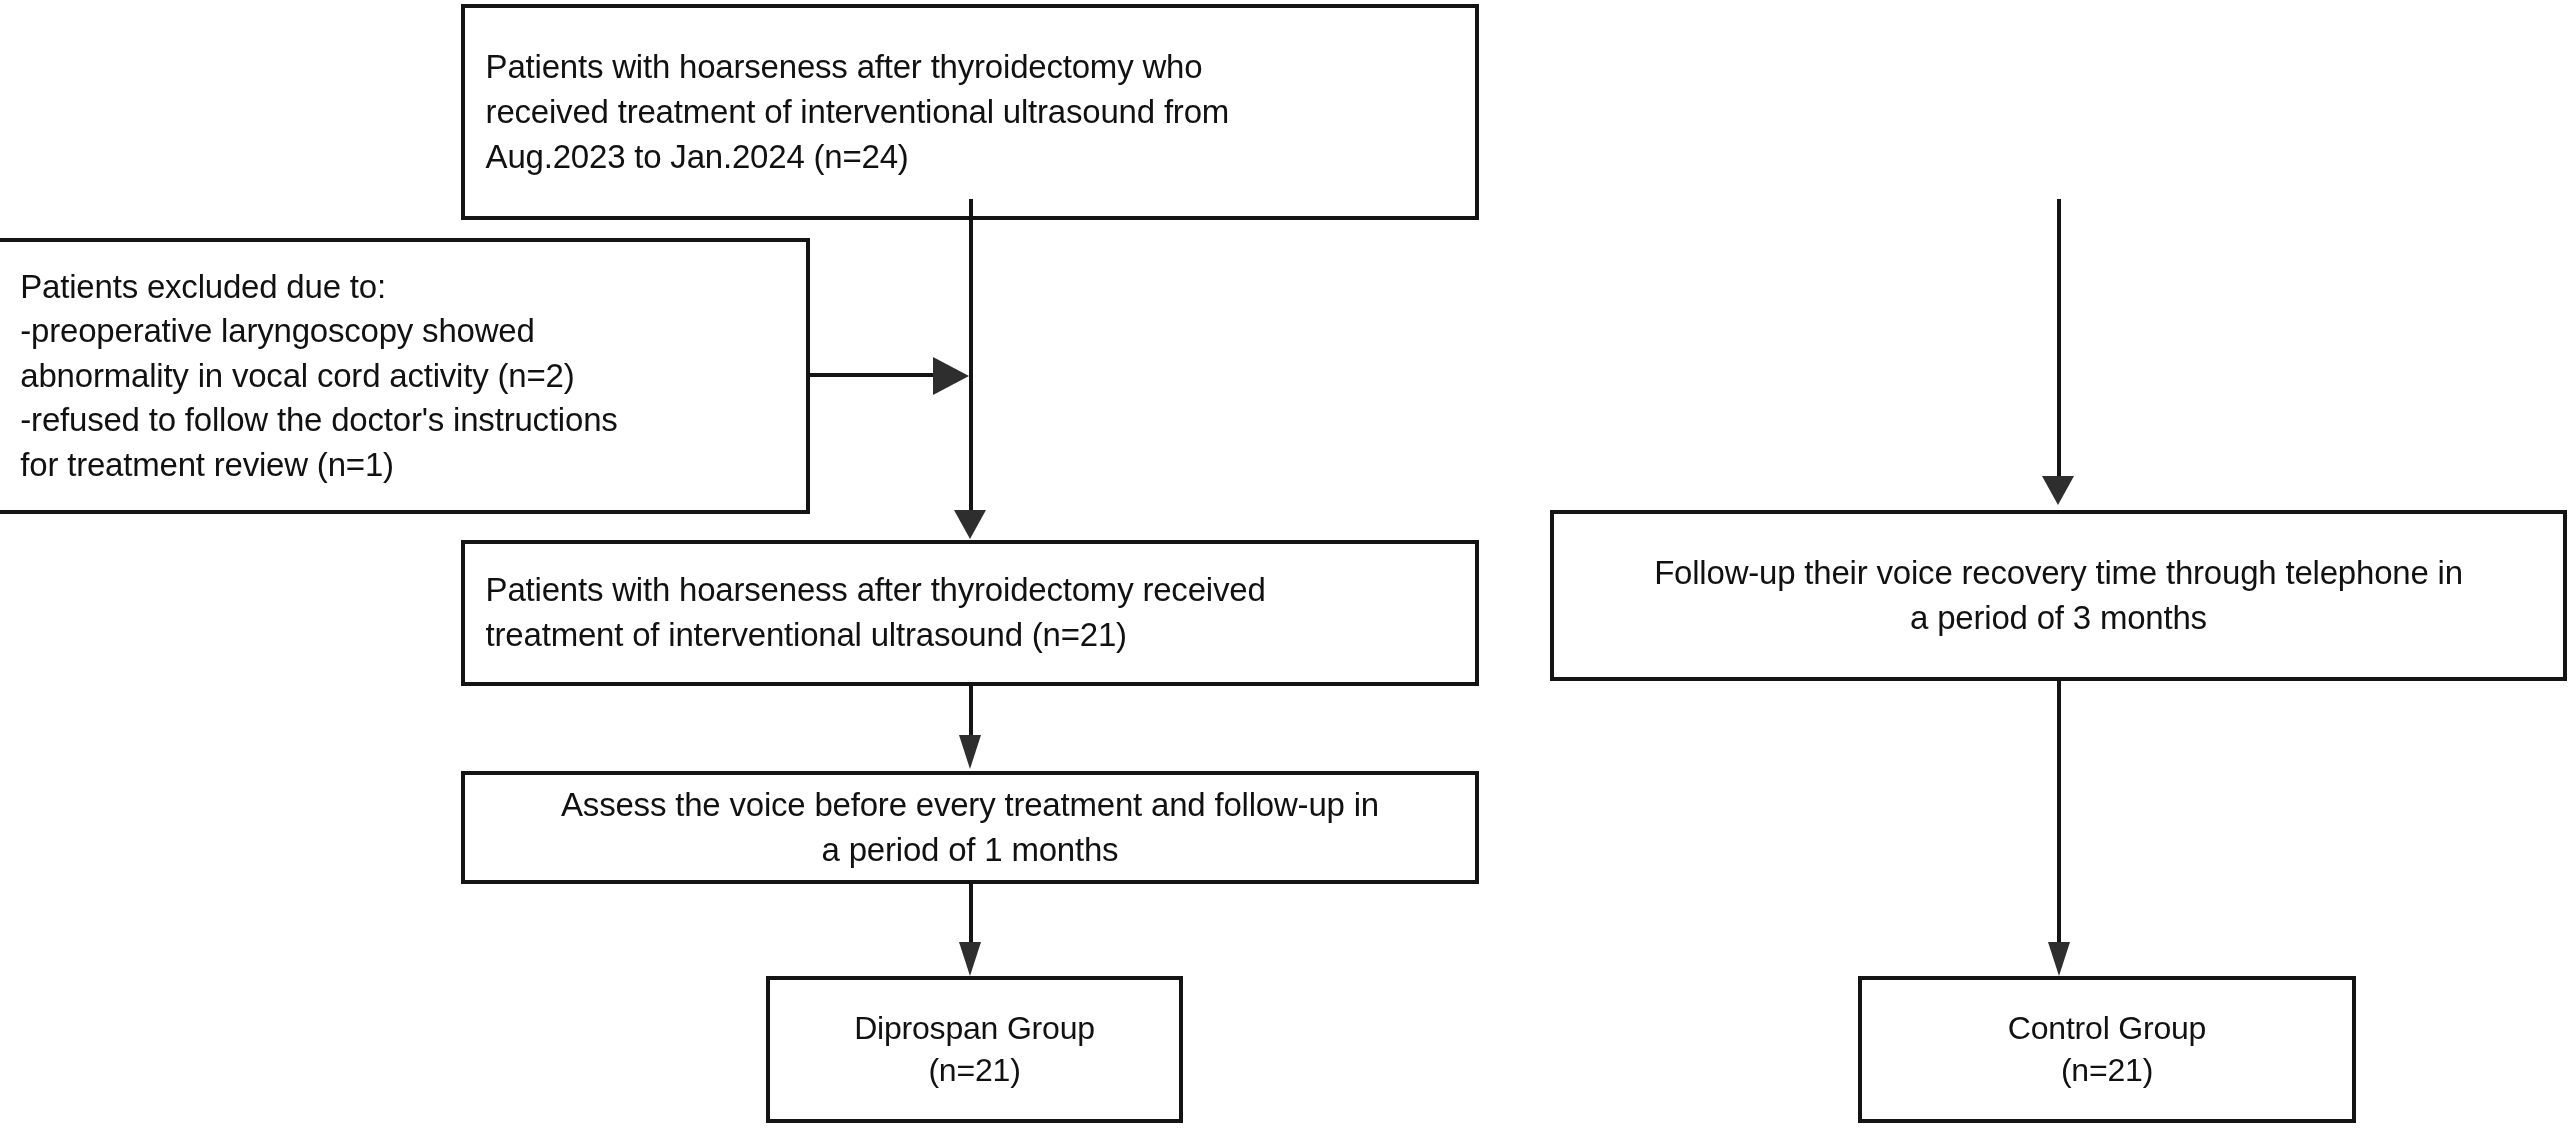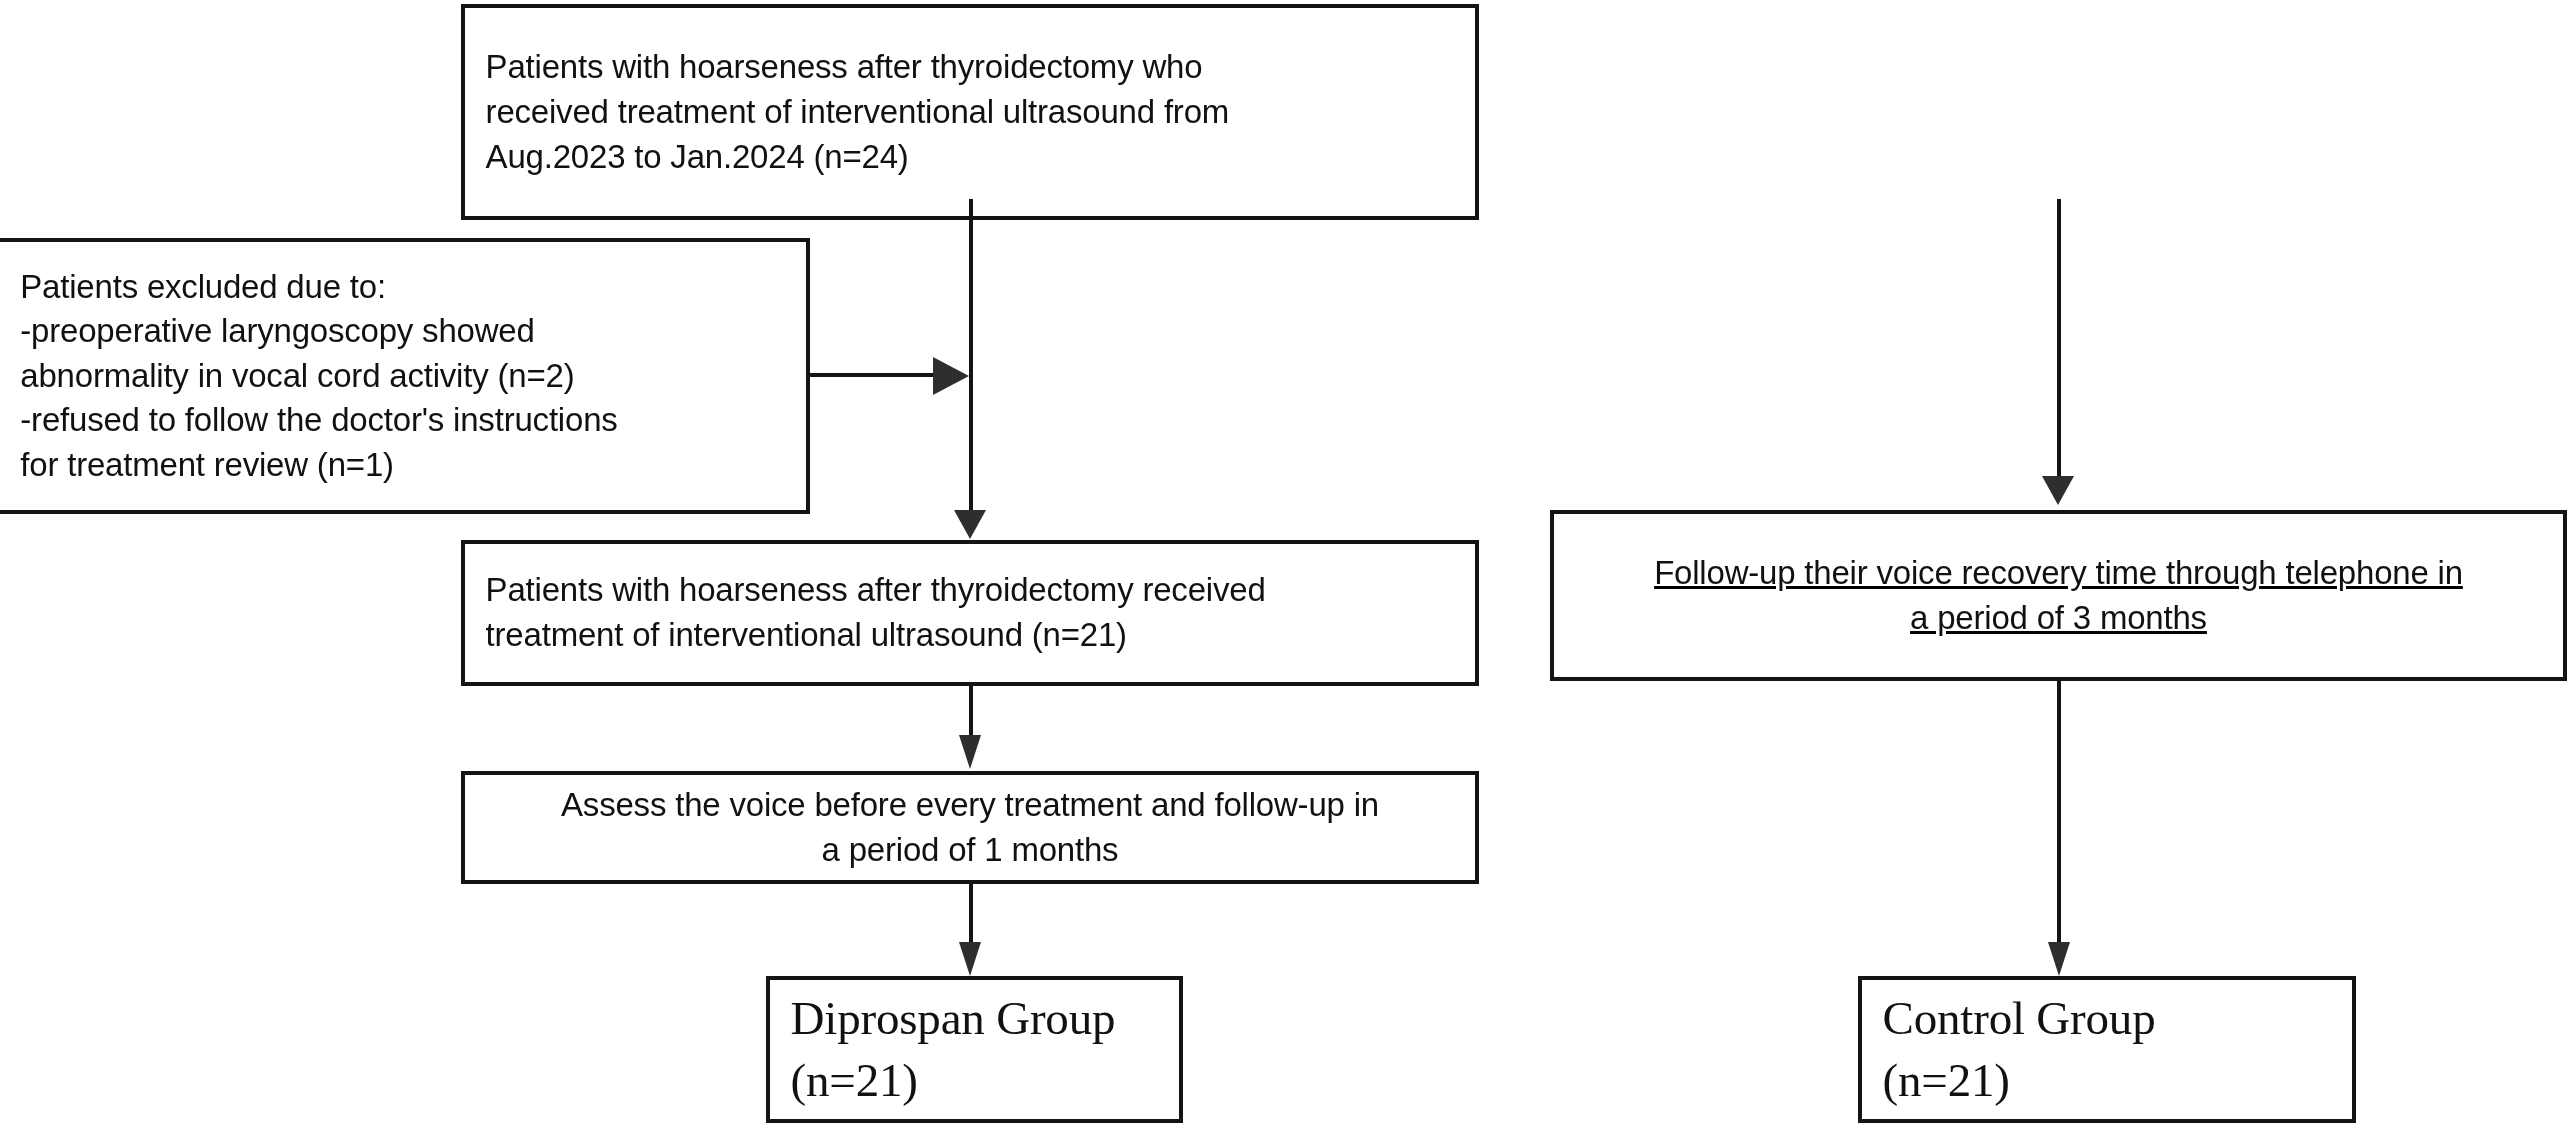--- a/index.html
+++ b/index.html
@@ -23,25 +23,24 @@
   .node .txt{
     font-size:33px;
     line-height:1.35;
     color:#111111;
     white-space:pre-line;
     letter-spacing:-0.2px;
   }
   .align-left .txt{ text-align:left; width:100%; }
   .align-center .txt{ text-align:center; width:100%; }
   .group-node .txt{
-    font-size:47px;
+    font-size:32px;
     line-height:1.3;
-    text-align:left;
+    text-align:center;
     width:100%;
-    font-family:Liberation Serif, serif;
   }
 
   
   .vline{
     position:absolute;
     background:#141414;
     width:4.3px;
   }
   .hline{
     position:absolute;
@@ -96,21 +95,21 @@
     <span class="txt">Assess the voice before every treatment and follow-up in
 a period of 1 months</span>
   </div>
 
   <div class="node group-node align-center" style="left:766px; top:976px; width:417px; height:147px;">
     <span class="txt">Diprospan Group
 (n=21)</span>
   </div>
 
 
-  <div class="node align-center" style="left:1550px; top:510px; width:1017px; height:171px;text-decoration:underline;">
+  <div class="node align-center" style="left:1550px; top:510px; width:1017px; height:171px;">
     <span class="txt">Follow-up their voice recovery time through telephone in
 a period of 3 months</span>
   </div>
 
   <div class="node group-node align-center" style="left:1858px; top:976px; width:498px; height:147px;">
     <span class="txt">Control Group
 (n=21)</span>
   </div>
 
   <div class="vline" style="left:969px; top:199px; height:315px;"></div>

